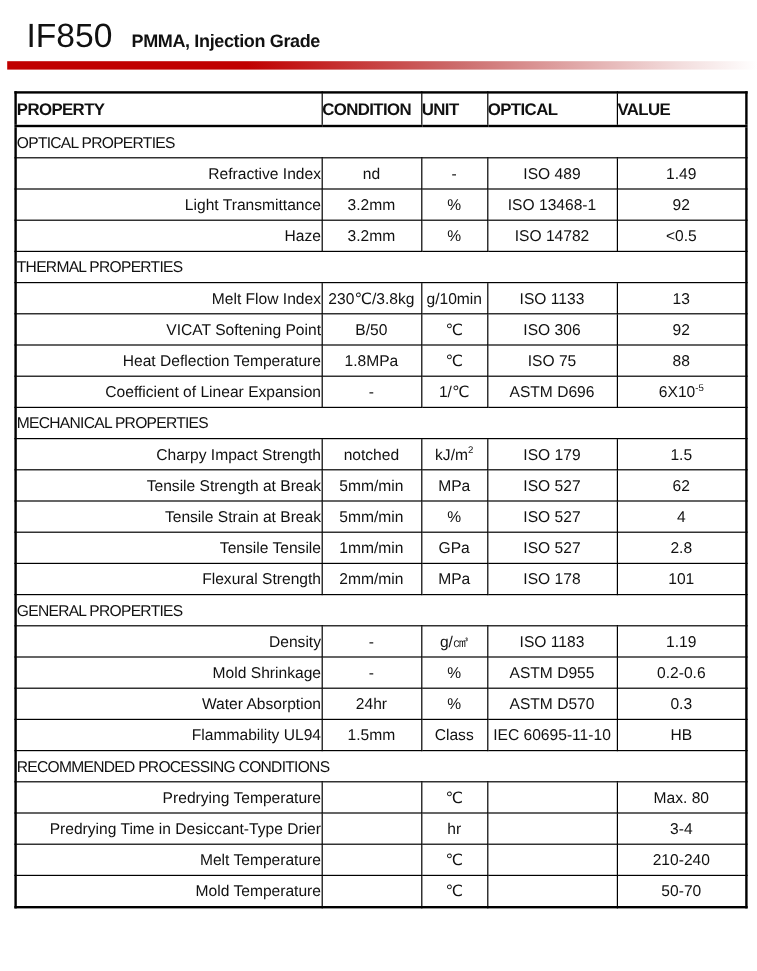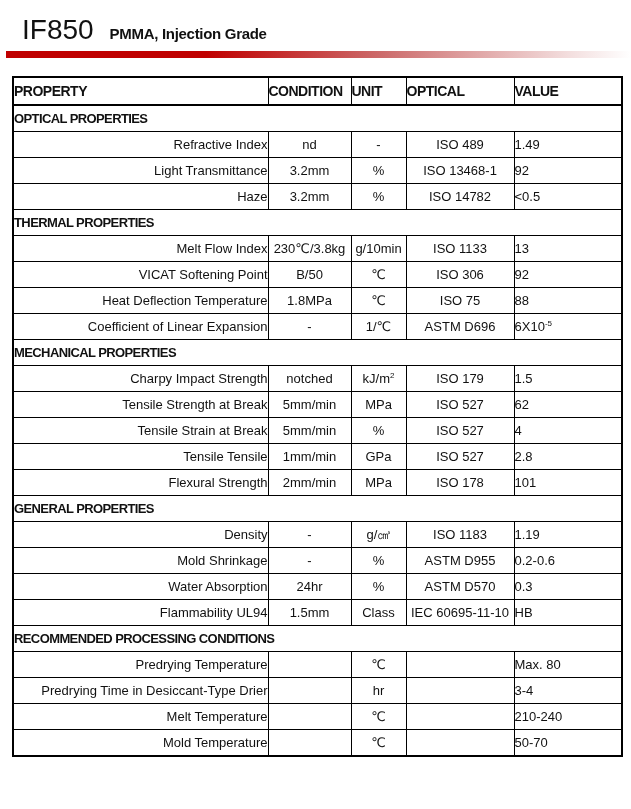--- a/index.html
+++ b/index.html
@@ -8,24 +8,24 @@
   .header { position: absolute; left: 22px; top: 14px; height: 36px; display: flex; align-items: baseline; }
   .product-code { font-size: 28px; font-weight: normal; letter-spacing: 0px; color: #111; text-align: center; }
   .product-desc { font-size: 15px; font-weight: bold; margin-left: 16px; color: #111; letter-spacing: -0.3px; }
   .redbar { position: absolute; left: 6px; top: 51px; width: 625px; height: 7px;
             background: linear-gradient(to right, #c00000 0%, #c00000 32%, #cc6b6b 60%, #f3dede 90%, #ffffff 100%); }
   table.spec { position: absolute; left: 12px; top: 76px; width: 609px; border-collapse: collapse;
                border: 2px solid #000; table-layout: fixed; }
   table.spec th, table.spec td { border: 1px solid #000; padding: 0; height: 25px; font-size: 13px; }
   table.spec thead th { height: 26px; font-size: 14px; font-weight: bold; letter-spacing: -0.5px; text-align: left;
                         border-bottom: 2px solid #000; }
-  td.section { font-weight: bold; font-size: 14px; letter-spacing: -0.6px; padding-left: 8px; text-align: left; }
+  td.section { font-weight: normal; font-size: 14px; letter-spacing: -0.6px; padding-left: 8px; text-align: left; }
   td.prop { padding-left: 18px; text-align: right; font-size: 13px; }
   td.c { text-align: center; font-size: 12px; }
-  td.v { font-size: 14px; }
+  td.v { text-align: center; font-size: 14px; }
   sup { font-size: 8px; vertical-align: super; line-height: 0; }
 </style>
 </head>
 <body>
 
 <div class="header">
   <span class="product-code">IF850</span>
   <span class="product-desc">PMMA, Injection Grade</span>
 </div>
 <div class="redbar"></div>

